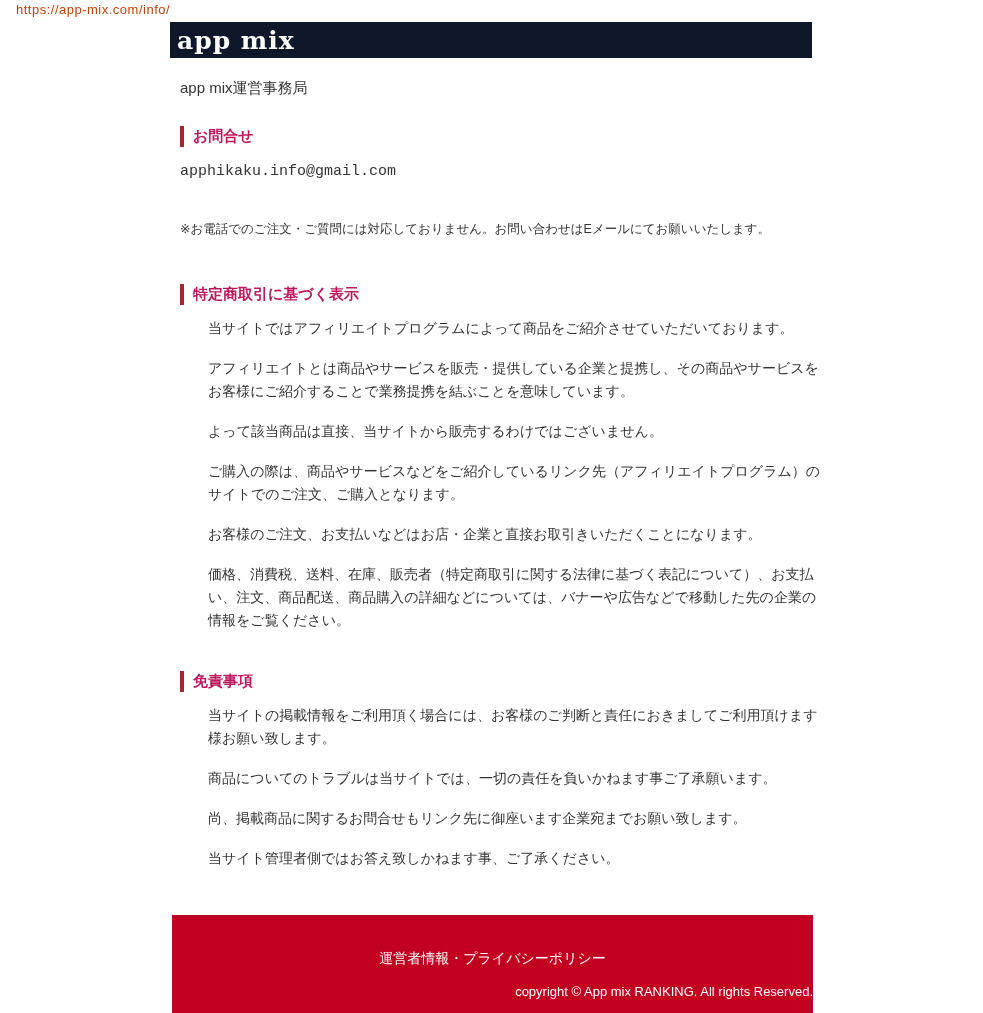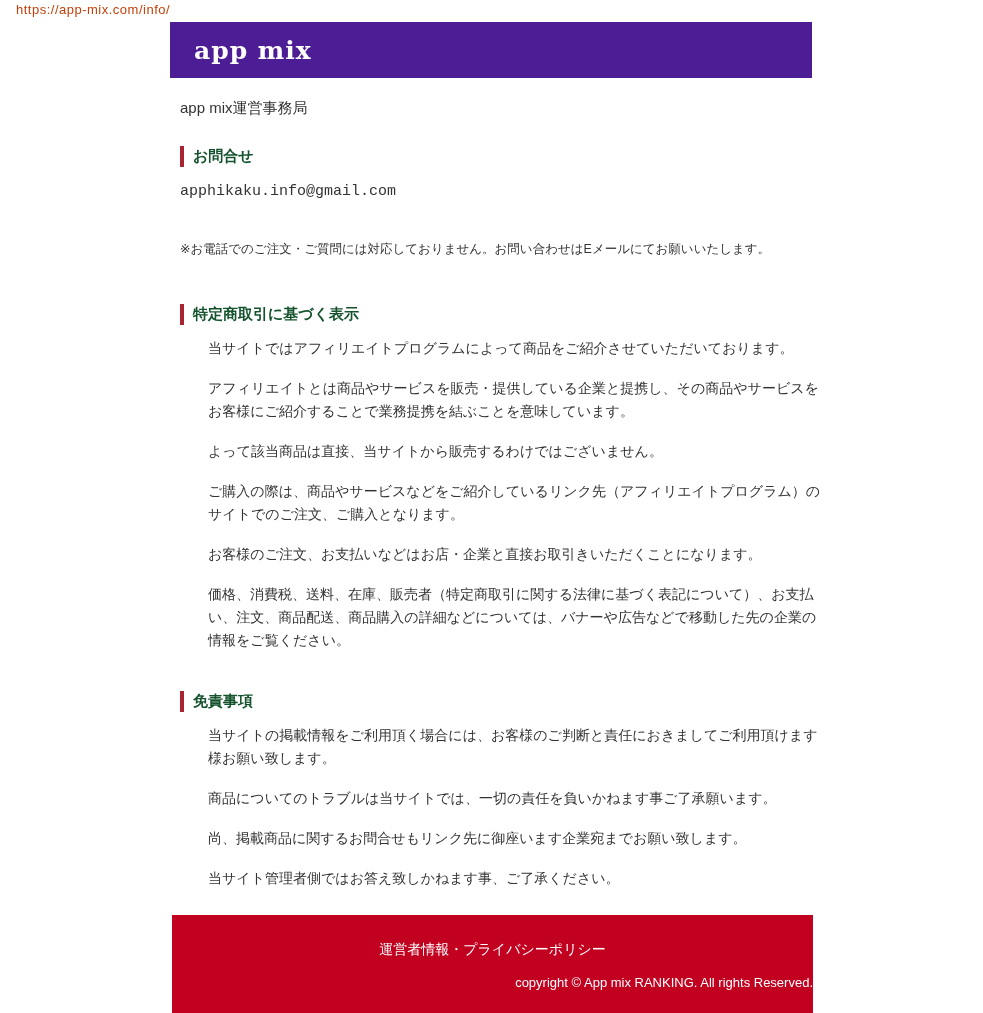--- a/index.html
+++ b/index.html
@@ -24,25 +24,25 @@
     letter-spacing: 0.5px;
   }
   .content-col {
     position: absolute;
     left: 170px;
     top: 0;
     width: 642px;
   }
   .site-header {
     margin-top: 22px;
-    height: 56px;
-    background: #4c1d95;
+    height: 36px;
+    background: #0f172a;
     display: flex;
     align-items: center;
-    padding-left: 24px;
+    padding-left: 7px;
   }
   .site-title {
     font-family: "DejaVu Serif", "Liberation Serif", serif;
     font-weight: bold;
     font-size: 25px;
     color: #ffffff;
     letter-spacing: 1px;
   }
   .office-name {
     margin-top: 21px;
@@ -52,21 +52,21 @@
   }
   .section { padding-left: 10px; }
   .section-contact { margin-top: 27px; }
   .section-sct { margin-top: 46px; }
   .section-disclaimer { margin-top: 38px; }
   .section-heading {
     display: flex;
     align-items: center;
     font-size: 15px;
     font-weight: bold;
-    color: #14532d;
+    color: #be185d;
     line-height: 22px;
   }
   .heading-accent {
     display: inline-block;
     width: 4px;
     height: 21px;
     background: #a72430;
     margin-right: 9px;
   }
   .email-line {
@@ -91,21 +91,21 @@
   }
   .body-para.first { margin-top: 12px; }
   .site-footer {
     position: absolute;
     left: 172px;
     top: 915px;
     width: 641px;
     height: 98px;
     background: #c2001f;
     text-align: center;
-    padding-top: 25px;
+    padding-top: 34px;
   }
   .footer-nav {
     color: #ffffff;
     font-size: 14px;
     display: inline-block;
     cursor: pointer;
   }
   .footer-copy {
     margin-top: 16px;
     color: #ffffff;

